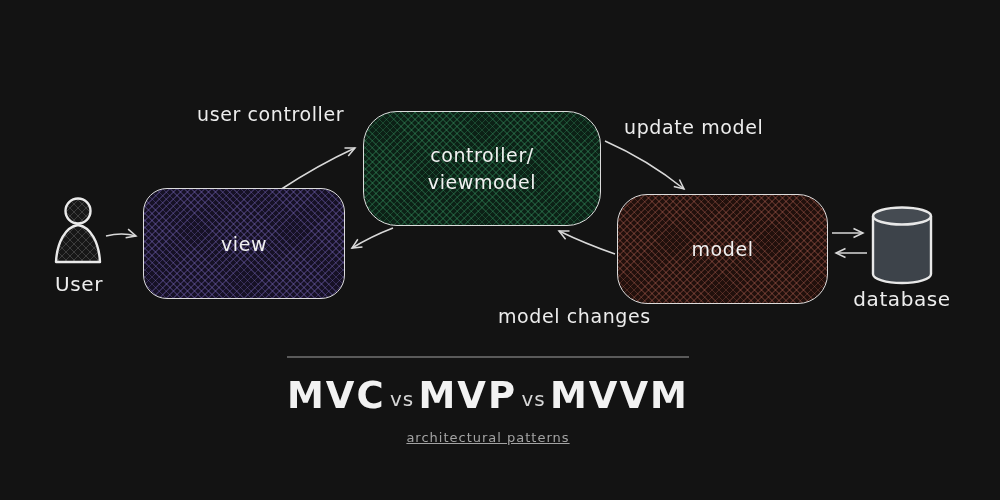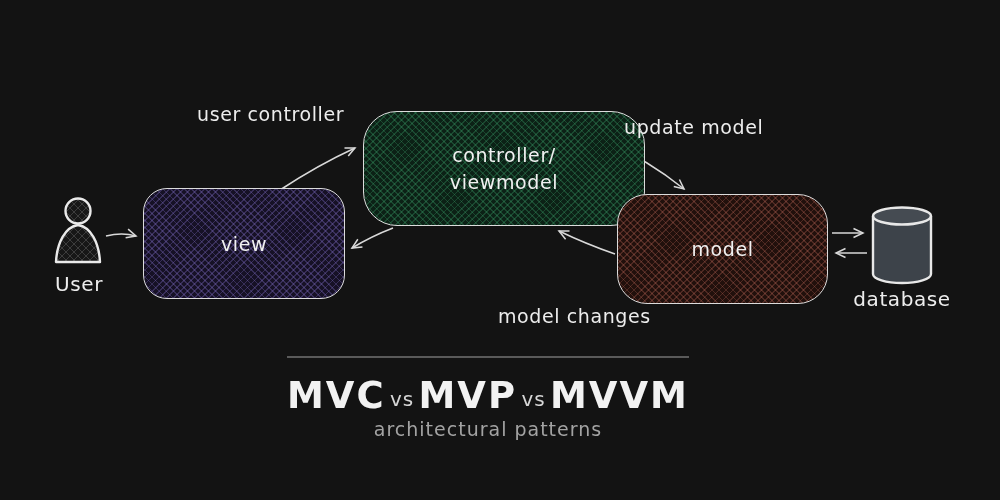--- a/index.html
+++ b/index.html
@@ -20,21 +20,21 @@
     box-sizing:border-box;
   }
   .node-view{
     left:143px;top:188px;width:202px;height:111px;border-radius:24px;
     background-color:#161125;
     background-image:
       repeating-linear-gradient(45deg, rgba(126,108,196,.32) 0 1.2px, transparent 1.2px 5px),
       repeating-linear-gradient(-45deg, rgba(126,108,196,.32) 0 1.2px, transparent 1.2px 5px);
   }
   .node-controller{
-    left:363px;top:111px;width:282px;height:115px;border-radius:34px;
+    left:363px;top:111px;width:238px;height:115px;border-radius:34px;
     background-color:#0c2116;
     background-image:
       repeating-linear-gradient(45deg, rgba(62,170,112,.28) 0 1.2px, transparent 1.2px 5px),
       repeating-linear-gradient(-45deg, rgba(62,170,112,.28) 0 1.2px, transparent 1.2px 5px);
   }
   .node-model{
     left:617px;top:194px;width:211px;height:110px;border-radius:30px;
     background-color:#21100c;
     background-image:
       repeating-linear-gradient(45deg, rgba(205,112,96,.26) 0 1.2px, transparent 1.2px 5px),
@@ -67,22 +67,22 @@
   
   .divider{position:absolute;left:287px;top:356px;width:402px;height:1.6px;background:#5a5a5a;}
   .title-row{
     position:absolute;left:287px;top:374px;width:402px;
     display:flex;align-items:center;justify-content:space-between;
     color:#f2f2f2;
   }
   .big{font-size:37px;font-weight:700;letter-spacing:2px;}
   .vs{font-size:20px;color:#d6d6d6;letter-spacing:1px;padding-top:6px;}
   .subtitle{
-    position:absolute;left:287px;top:418px;width:402px;text-align:center;
-    font-size:19px;color:#a3a3a3;letter-spacing:1px;
+    position:absolute;left:287px;top:430px;width:402px;text-align:center;
+    font-size:13px;color:#a3a3a3;letter-spacing:1px;text-decoration:underline;
   }
 </style>
 </head>
 <body>
 
 <div class="canvas">
 
   <svg class="overlay" viewBox="0 0 1000 500" xmlns="http://www.w3.org/2000/svg">
     <defs>
       <marker id="ah" viewBox="0 0 14 14" refX="11.5" refY="7" markerWidth="14" markerHeight="14" markerUnits="userSpaceOnUse" orient="auto">

